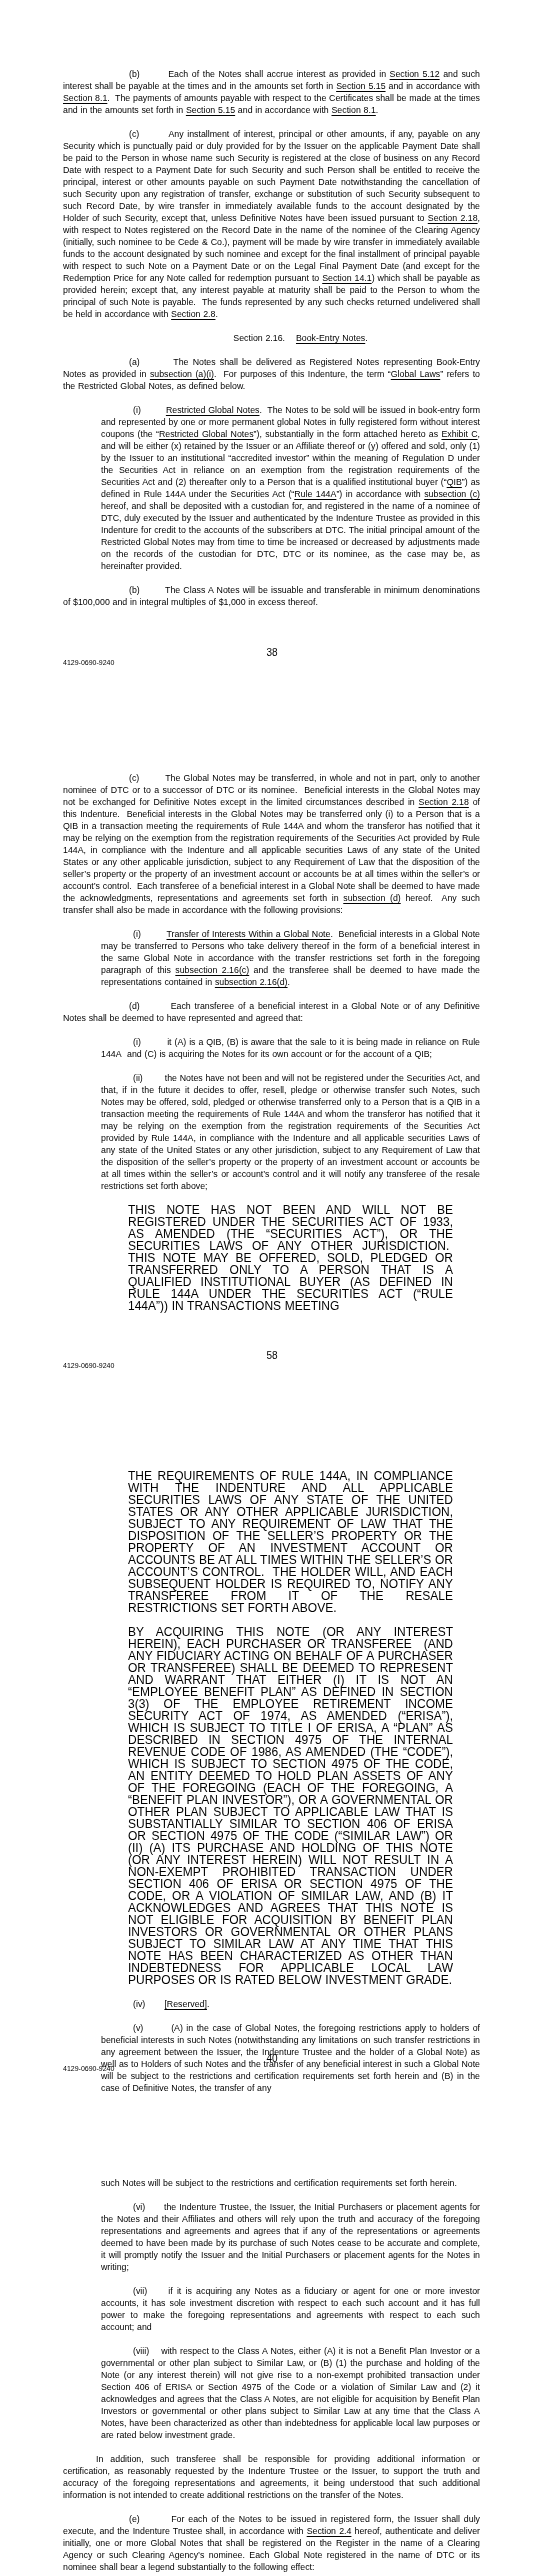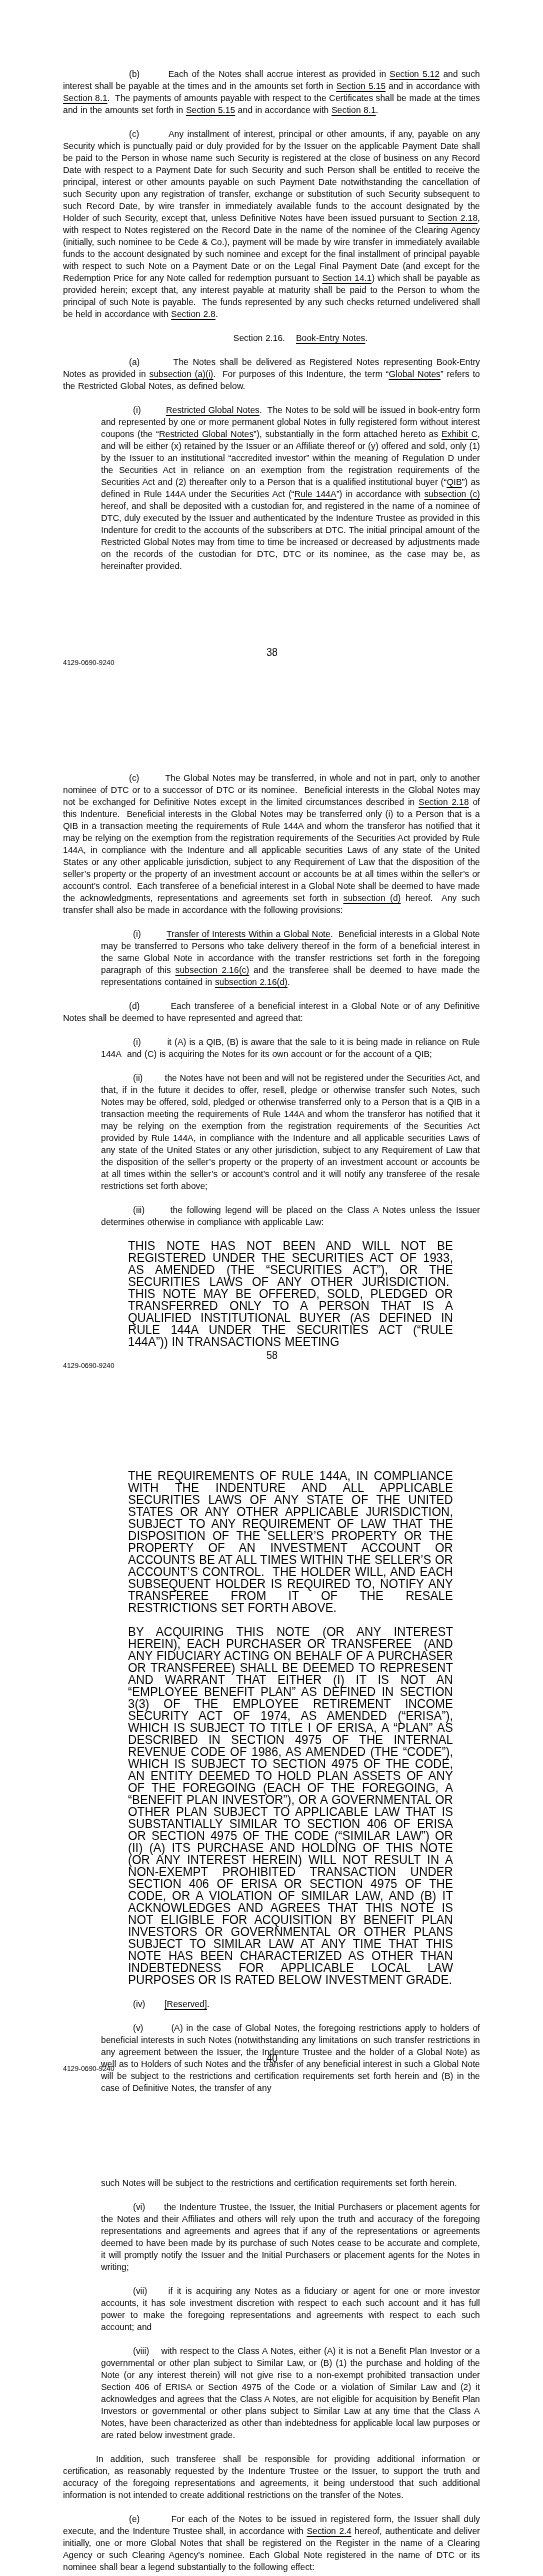--- a/index.html
+++ b/index.html
@@ -70,34 +70,34 @@
 </style>
 </head>
 <body>
 
 <div id="doc">
     <div class="page">
       <div class="body">
         <div class="blk p0">(b)&nbsp;&nbsp;&nbsp;&nbsp;&nbsp;&nbsp;&nbsp;&nbsp;Each of the Notes shall accrue interest as provided in <span class="u">Section 5.12</span> and such interest shall be payable at the times and in the amounts set forth in <span class="u">Section 5.15</span> and in accordance with <span class="u">Section 8.1</span>.&nbsp; The payments of amounts payable with respect to the Certificates shall be made at the times and in the amounts set forth in <span class="u">Section 5.15</span> and in accordance with <span class="u">Section 8.1</span>.</div>
         <div class="blk p0">(c)&nbsp;&nbsp;&nbsp;&nbsp;&nbsp;&nbsp;&nbsp;&nbsp;Any installment of interest, principal or other amounts, if any, payable on any Security which is punctually paid or duly provided for by the Issuer on the applicable Payment Date shall be paid to the Person in whose name such Security is registered at the close of business on any Record Date with respect to a Payment Date for such Security and such Person shall be entitled to receive the principal, interest or other amounts payable on such Payment Date notwithstanding the cancellation of such Security upon any registration of transfer, exchange or substitution of such Security subsequent to such Record Date, by wire transfer in immediately available funds to the account designated by the Holder of such Security, except that, unless Definitive Notes have been issued pursuant to <span class="u">Section 2.18</span>, with respect to Notes registered on the Record Date in the name of the nominee of the Clearing Agency (initially, such nominee to be Cede &amp; Co.), payment will be made by wire transfer in immediately available funds to the account designated by such nominee and except for the final installment of principal payable with respect to such Note on a Payment Date or on the Legal Final Payment Date (and except for the Redemption Price for any Note called for redemption pursuant to <span class="u">Section 14.1</span>) which shall be payable as provided herein; except that, any interest payable at maturity shall be paid to the Person to whom the principal of such Note is payable.&nbsp; The funds represented by any such checks returned undelivered shall be held in accordance with <span class="u">Section 2.8</span>.</div>
         <div class="blk heading">Section 2.16.&nbsp;&nbsp;&nbsp;&nbsp;<span class="u">Book-Entry Notes</span>.</div>
-        <div class="blk p0">(a)&nbsp;&nbsp;&nbsp;&nbsp;&nbsp;&nbsp;&nbsp;&nbsp;The Notes shall be delivered as Registered Notes representing Book-Entry Notes as provided in <span class="u">subsection (a)(i)</span>.&nbsp; For purposes of this Indenture, the term “<span class="u">Global Notes</span>” refers to the Restricted Global Notes, as defined below.</div>
+        <div class="blk p0">(a)&nbsp;&nbsp;&nbsp;&nbsp;&nbsp;&nbsp;&nbsp;&nbsp;The Notes shall be delivered as Registered Notes representing Book-Entry Notes as provided in <span class="u">subsection (a)(i)</span>.&nbsp; For purposes of this Indenture, the term “<span class="u">Global Laws</span>” refers to the Restricted Global Notes, as defined below.</div>
         <div class="blk p1">(i)&nbsp;&nbsp;&nbsp;&nbsp;&nbsp;&nbsp;&nbsp;&nbsp;&nbsp;<span class="u">Restricted Global Notes</span>.&nbsp; The Notes to be sold will be issued in book-entry form and represented by one or more permanent global Notes in fully registered form without interest coupons (the “<span class="u">Restricted Global Notes</span>”), substantially in the form attached hereto as <span class="u">Exhibit C</span>, and will be either (x) retained by the Issuer or an Affiliate thereof or (y) offered and sold, only (1) by the Issuer to an institutional “accredited investor” within the meaning of Regulation D under the Securities Act in reliance on an exemption from the registration requirements of the Securities Act and (2) thereafter only to a Person that is a qualified institutional buyer (“<span class="u">QIB</span>”) as defined in Rule 144A under the Securities Act (“<span class="u">Rule 144A</span>”) in accordance with <span class="u">subsection (c)</span> hereof, and shall be deposited with a custodian for, and registered in the name of a nominee of DTC, duly executed by the Issuer and authenticated by the Indenture Trustee as provided in this Indenture for credit to the accounts of the subscribers at DTC. The initial principal amount of the Restricted Global Notes may from time to time be increased or decreased by adjustments made on the records of the custodian for DTC, DTC or its nominee, as the case may be, as hereinafter provided.</div>
+        <div class="blk p0">(b)&nbsp;&nbsp;&nbsp;&nbsp;&nbsp;&nbsp;&nbsp;&nbsp;The Class A Notes will be issuable and transferable in minimum denominations of $100,000 and in integral multiples of $1,000 in excess thereof.</div>
       </div>
       <div class="pagenum">38</div>
       <div class="docid">4129-0690-9240</div>
     </div>
     <div class="page">
       <div class="body">
         <div class="blk p0">(c)&nbsp;&nbsp;&nbsp;&nbsp;&nbsp;&nbsp;&nbsp;&nbsp;The Global Notes may be transferred, in whole and not in part, only to another nominee of DTC or to a successor of DTC or its nominee.&nbsp; Beneficial interests in the Global Notes may not be exchanged for Definitive Notes except in the limited circumstances described in <span class="u">Section 2.18</span> of this Indenture.&nbsp; Beneficial interests in the Global Notes may be transferred only (i) to a Person that is a QIB in a transaction meeting the requirements of Rule 144A and whom the transferor has notified that it may be relying on the exemption from the registration requirements of the Securities Act provided by Rule 144A, in compliance with the Indenture and all applicable securities Laws of any state of the United States or any other applicable jurisdiction, subject to any Requirement of Law that the disposition of the seller’s property or the property of an investment account or accounts be at all times within the seller’s or account’s control.&nbsp; Each transferee of a beneficial interest in a Global Note shall be deemed to have made the acknowledgments, representations and agreements set forth in <span class="u">subsection (d)</span> hereof.&nbsp; Any such transfer shall also be made in accordance with the following provisions:</div>
         <div class="blk p1">(i)&nbsp;&nbsp;&nbsp;&nbsp;&nbsp;&nbsp;&nbsp;&nbsp;&nbsp;<span class="u">Transfer of Interests Within a Global Note</span>.&nbsp; Beneficial interests in a Global Note may be transferred to Persons who take delivery thereof in the form of a beneficial interest in the same Global Note in accordance with the transfer restrictions set forth in the foregoing paragraph of this <span class="u">subsection 2.16(c)</span> and the transferee shall be deemed to have made the representations contained in <span class="u">subsection 2.16(d)</span>.</div>
         <div class="blk p0">(d)&nbsp;&nbsp;&nbsp;&nbsp;&nbsp;&nbsp;&nbsp;&nbsp;Each transferee of a beneficial interest in a Global Note or of any Definitive Notes shall be deemed to have represented and agreed that:</div>
         <div class="blk p1">(i)&nbsp;&nbsp;&nbsp;&nbsp;&nbsp;&nbsp;&nbsp;&nbsp;&nbsp;it (A) is a QIB, (B) is aware that the sale to it is being made in reliance on Rule 144A&nbsp; and (C) is acquiring the Notes for its own account or for the account of a QIB;</div>
         <div class="blk p1">(ii)&nbsp;&nbsp;&nbsp;&nbsp;&nbsp;&nbsp;&nbsp;&nbsp;the Notes have not been and will not be registered under the Securities Act, and that, if in the future it decides to offer, resell, pledge or otherwise transfer such Notes, such Notes may be offered, sold, pledged or otherwise transferred only to a Person that is a QIB in a transaction meeting the requirements of Rule 144A and whom the transferor has notified that it may be relying on the exemption from the registration requirements of the Securities Act provided by Rule 144A, in compliance with the Indenture and all applicable securities Laws of any state of the United States or any other jurisdiction, subject to any Requirement of Law that the disposition of the seller’s property or the property of an investment account or accounts be at all times within the seller’s or account’s control and it will notify any transferee of the resale restrictions set forth above;</div>
-        <div class="blk p1">(iii)&nbsp;&nbsp;&nbsp;&nbsp;&nbsp;&nbsp;the following legend will be placed on the Class A Notes unless the Issuer determines otherwise in compliance with applicable Law:</div>
         <div class="blk legend">THIS NOTE HAS NOT BEEN AND WILL NOT BE REGISTERED UNDER THE SECURITIES ACT OF 1933, AS AMENDED (THE “SECURITIES ACT”), OR THE SECURITIES LAWS OF ANY OTHER JURISDICTION.&nbsp; THIS NOTE MAY BE OFFERED, SOLD, PLEDGED OR TRANSFERRED ONLY TO A PERSON THAT IS A QUALIFIED INSTITUTIONAL BUYER (AS DEFINED IN RULE 144A UNDER THE SECURITIES ACT (“RULE 144A”)) IN TRANSACTIONS MEETING</div>
       </div>
       <div class="pagenum">58</div>
       <div class="docid">4129-0690-9240</div>
     </div>
     <div class="page">
       <div class="body">
         <div class="blk legend">THE REQUIREMENTS OF RULE 144A, IN COMPLIANCE WITH THE INDENTURE AND ALL APPLICABLE SECURITIES LAWS OF ANY STATE OF THE UNITED STATES OR ANY OTHER APPLICABLE JURISDICTION, SUBJECT TO ANY REQUIREMENT OF LAW THAT THE DISPOSITION OF THE SELLER’S PROPERTY OR THE PROPERTY OF AN INVESTMENT ACCOUNT OR ACCOUNTS BE AT ALL TIMES WITHIN THE SELLER’S OR ACCOUNT’S CONTROL.&nbsp; THE HOLDER WILL, AND EACH SUBSEQUENT HOLDER IS REQUIRED TO, NOTIFY ANY TRANSFEREE FROM IT OF THE RESALE RESTRICTIONS SET FORTH ABOVE.</div>
         <div class="blk legend">BY ACQUIRING THIS NOTE (OR ANY INTEREST HEREIN), EACH PURCHASER OR TRANSFEREE&nbsp; (AND ANY FIDUCIARY ACTING ON BEHALF OF A PURCHASER OR TRANSFEREE) SHALL BE DEEMED TO REPRESENT AND WARRANT THAT EITHER (I) IT IS NOT AN “EMPLOYEE BENEFIT PLAN” AS DEFINED IN SECTION 3(3) OF THE EMPLOYEE RETIREMENT INCOME SECURITY ACT OF 1974, AS AMENDED (“ERISA”), WHICH IS SUBJECT TO TITLE I OF ERISA, A “PLAN” AS DESCRIBED IN SECTION 4975 OF THE INTERNAL REVENUE CODE OF 1986, AS AMENDED (THE “CODE”), WHICH IS SUBJECT TO SECTION 4975 OF THE CODE, AN ENTITY DEEMED TO HOLD PLAN ASSETS OF ANY OF THE FOREGOING (EACH OF THE FOREGOING, A “BENEFIT PLAN INVESTOR”), OR A GOVERNMENTAL OR OTHER PLAN SUBJECT TO APPLICABLE LAW THAT IS SUBSTANTIALLY SIMILAR TO SECTION 406 OF ERISA OR SECTION 4975 OF THE CODE (“SIMILAR LAW”) OR (II) (A) ITS PURCHASE AND HOLDING OF THIS NOTE (OR ANY INTEREST HEREIN) WILL NOT RESULT IN A NON-EXEMPT PROHIBITED TRANSACTION UNDER SECTION 406 OF ERISA OR SECTION 4975 OF THE CODE, OR A VIOLATION OF SIMILAR LAW, AND (B) IT ACKNOWLEDGES AND AGREES THAT THIS NOTE IS NOT ELIGIBLE FOR ACQUISITION BY BENEFIT PLAN INVESTORS OR GOVERNMENTAL OR OTHER PLANS SUBJECT TO SIMILAR LAW AT ANY TIME THAT THIS NOTE HAS BEEN CHARACTERIZED AS OTHER THAN INDEBTEDNESS FOR APPLICABLE LOCAL LAW PURPOSES OR IS RATED BELOW INVESTMENT GRADE.</div>
         <div class="blk p1">(iv)&nbsp;&nbsp;&nbsp;&nbsp;&nbsp;&nbsp;&nbsp;<span class="u">[Reserved]</span>.</div>

